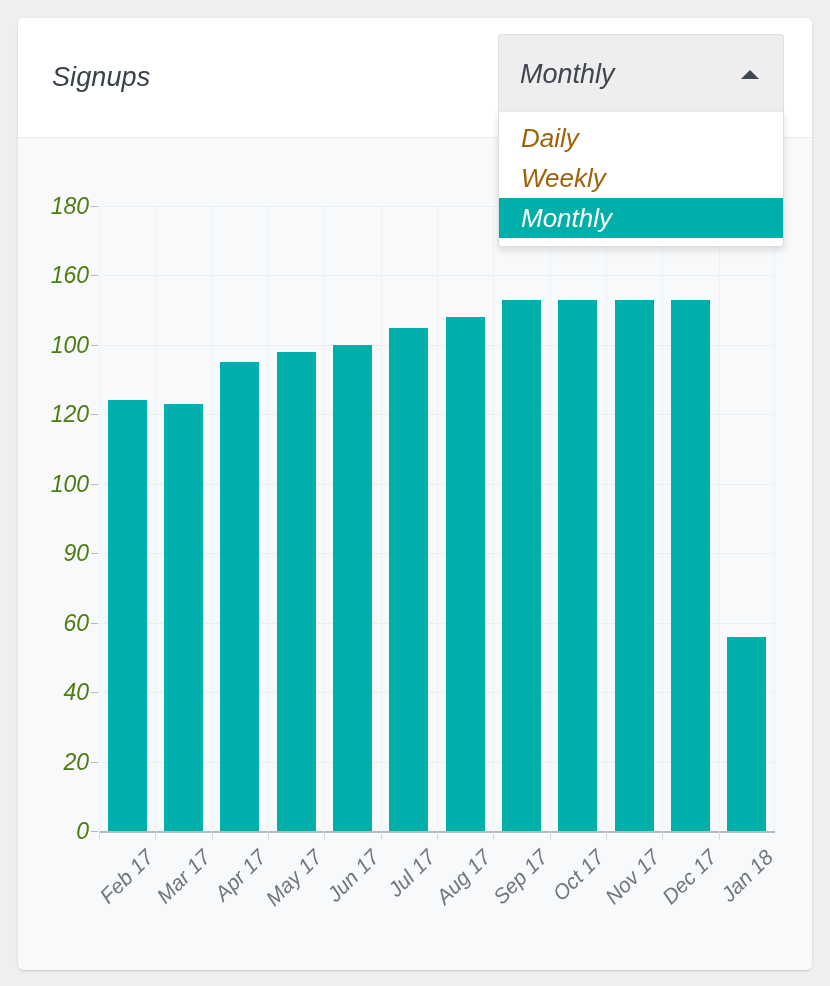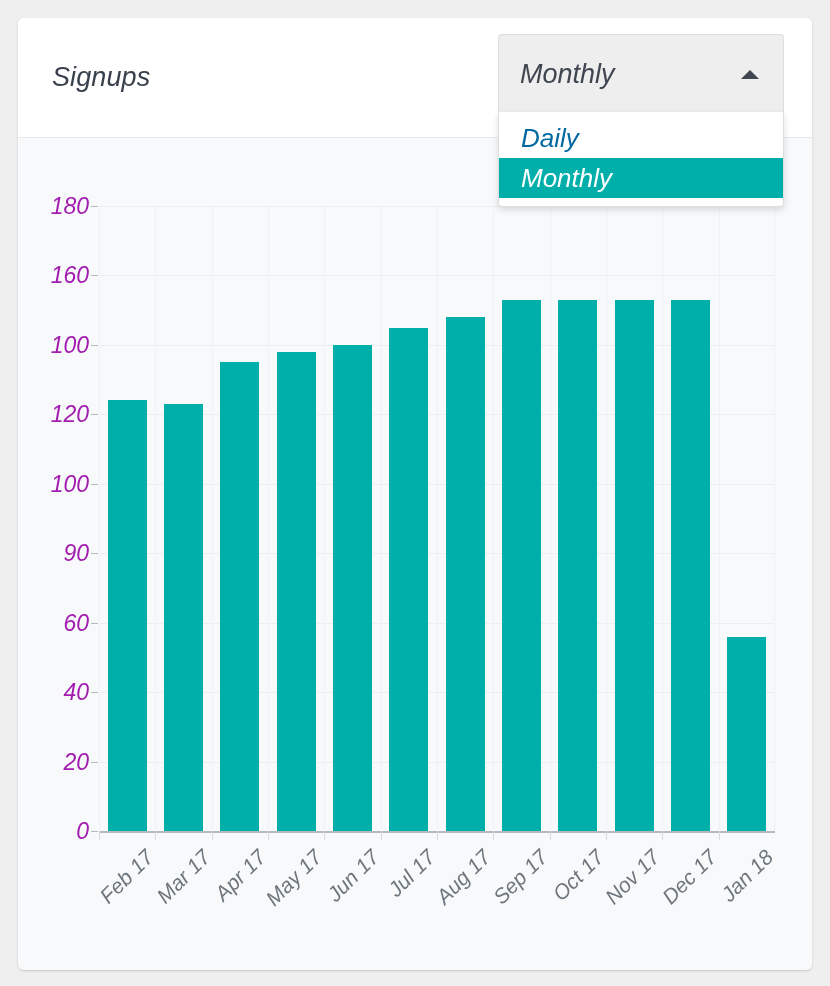--- a/index.html
+++ b/index.html
@@ -86,21 +86,21 @@
     height: 100%;
     background: #EFF2F4;
   }
 
   .ytick {
     position: absolute;
     right: 100%;
     margin-right: 10px;
     transform: translateY(-50%);
     font-size: 23px;
-    color: #a21caf;
+    color: #4d7c0f;
     white-space: nowrap;
   }
   .ytick-dash {
     position: absolute;
     right: 100%;
     width: 7px;
     height: 1px;
     background: #B6BABE;
     margin-right: 1px;
   }
@@ -180,21 +180,21 @@
     border-radius: 0 0 4px 4px;
     box-shadow: 0 3px 7px rgba(0,0,0,0.13);
     box-sizing: border-box;
     padding: 6px 0 8px 0;
   }
   .dd-item {
     height: 40px;
     line-height: 40px;
     padding-left: 22px;
     font-size: 26px;
-    color: #0369a1;
+    color: #a16207;
     white-space: nowrap;
     cursor: pointer;
   }
   .dd-item.selected {
     background: #00AEAA;
     color: #FFFFFF;
   }
 </style>
 </head>
 <body>
@@ -289,17 +289,18 @@
       </div>
   </div>
 
   <div class="dd-wrap">
     <div class="dd-button">
       <span class="dd-value">Monthly</span>
       <span class="caret-up"></span>
     </div>
     <div class="dd-menu" id="dd-menu">
         <div class="dd-item">Daily</div>
+        <div class="dd-item">Weekly</div>
         <div class="dd-item selected">Monthly</div>
       </div>
   </div>
 
 </div>
 
 </body></html>

